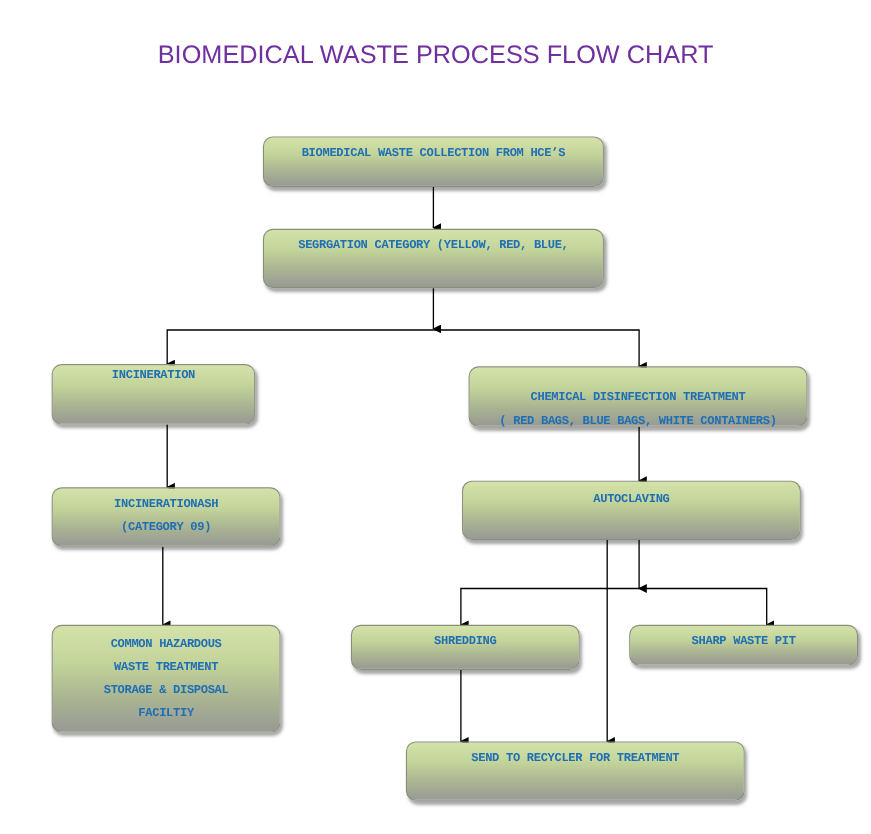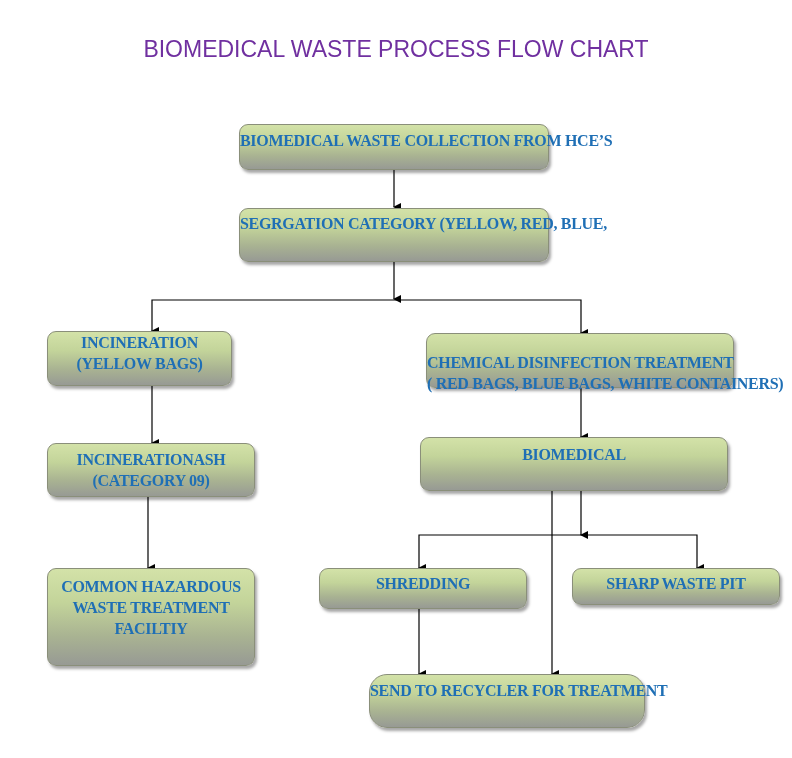--- a/index.html
+++ b/index.html
@@ -6,21 +6,21 @@
   body { width: 792px; height: 758px; position: relative; overflow: hidden; font-family: "Liberation Sans", sans-serif; }
   .title {
     position: absolute; left: 0; width: 792px; top: 36px; text-align: center;
     font-family: "Liberation Sans", sans-serif; font-weight: normal; font-size: 23px; color: #7030a0;
   }
   .node {
     position: absolute; box-sizing: border-box;
     border: 1px solid #8a8f7a; border-radius: 9px;
     background: linear-gradient(to bottom, #d3e2a8 0%, #c3d49a 35%, #a9b392 70%, #979a94 100%);
     box-shadow: 2px 3px 3px rgba(0,0,0,0.35);
-    color: #1f6fb5; font-family: Liberation Serif, serif; font-weight: bold; font-size: 16px;
+    color: #1f6fb5; font-family: Liberation Mono, monospace; font-weight: bold; font-size: 11px;
     text-align: center; line-height: 21px; letter-spacing: -0.3px;
     padding-top: 5px;
   }
   .node .line { display: block; white-space: nowrap; }
   svg.connectors { position: absolute; left: 0; top: 0; }
 </style>
 </head>
 <body>
 
 <div class="title">BIOMEDICAL WASTE PROCESS FLOW CHART</div>
@@ -50,46 +50,46 @@
 <div class="node" style="left:239px;top:124px;width:310px;height:46px;">
   <span class="line">BIOMEDICAL WASTE COLLECTION FROM HCE’S</span>
 </div>
 
 <div class="node" style="left:239px;top:208px;width:310px;height:54px;padding-top:4px;">
   <span class="line">SEGRGATION CATEGORY (YELLOW, RED, BLUE,</span>
 </div>
 
 <div class="node" style="left:47px;top:331px;width:185px;height:55px;padding-top:0;">
   <span class="line">INCINERATION</span>
-  <span class="line">(YELLOW BAGS)</span>
 </div>
 
 <div class="node" style="left:426px;top:333px;width:308px;height:55px;padding-top:18px;">
   <span class="line">CHEMICAL DISINFECTION TREATMENT</span>
   <span class="line">( RED BAGS, BLUE BAGS, WHITE CONTAINERS)</span>
 </div>
 
 <div class="node" style="left:47px;top:443px;width:208px;height:54px;padding-top:5px;">
   <span class="line">INCINERATIONASH</span>
   <span class="line">(CATEGORY 09)</span>
 </div>
 
 <div class="node" style="left:420px;top:437px;width:308px;height:54px;padding-top:6px;">
-  <span class="line">BIOMEDICAL</span>
+  <span class="line">AUTOCLAVING</span>
 </div>
 
 <div class="node" style="left:47px;top:568px;width:208px;height:98px;padding-top:7px;">
   <span class="line">COMMON HAZARDOUS</span>
   <span class="line">WASTE TREATMENT</span>
+  <span class="line">STORAGE &amp; DISPOSAL</span>
   <span class="line">FACILTIY</span>
 </div>
 
 <div class="node" style="left:319px;top:568px;width:208px;height:41px;padding-top:4px;">
   <span class="line">SHREDDING</span>
 </div>
 
 <div class="node" style="left:572px;top:568px;width:208px;height:37px;padding-top:4px;">
   <span class="line">SHARP WASTE PIT</span>
 </div>
 
-<div class="node" style="left:369px;top:674px;width:276px;height:54px;padding-top:5px;border-radius:18px;">
+<div class="node" style="left:369px;top:674px;width:308px;height:54px;padding-top:5px;">
   <span class="line">SEND TO RECYCLER FOR TREATMENT</span>
 </div>
 
 </body></html>

